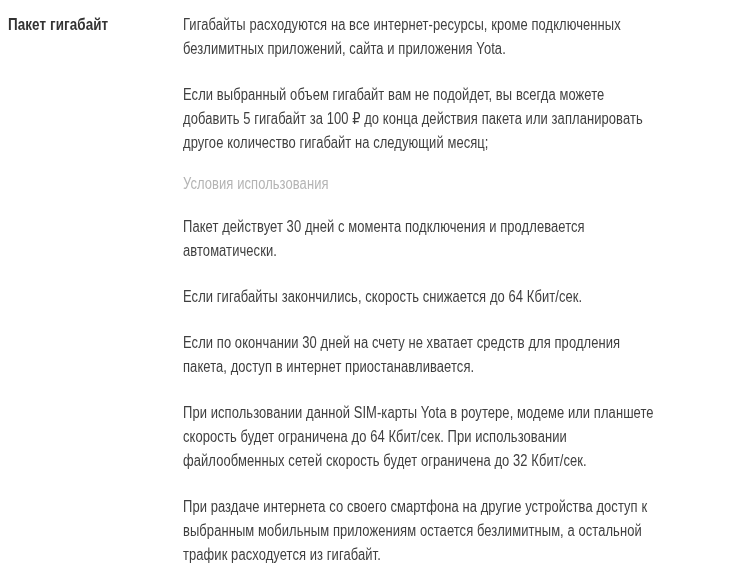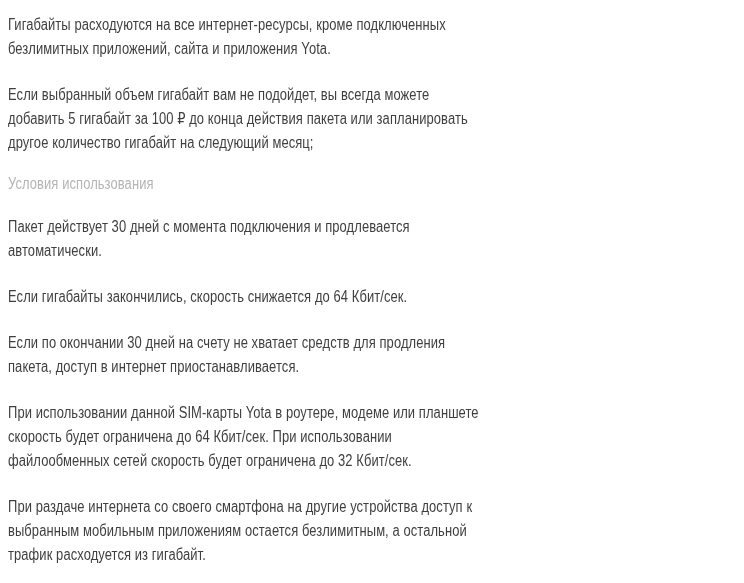--- a/index.html
+++ b/index.html
@@ -58,20 +58,23 @@
     margin-top: -5px;
     margin-bottom: 19px;
   }
 </style>
 </head>
 <body>
 
 <div class="page">
   <section class="detail-row">
 
+    <div class="label-col">
+      <h2 class="row-title">Пакет гигабайт</h2>
+    </div>
 
     <div class="content-col">
       <p class="para">Гигабайты расходуются на все интернет-ресурсы, кроме подключенных безлимитных приложений, сайта и приложения Yota.</p>
 
       <p class="para">Если выбранный объем гигабайт вам не подойдет, вы всегда можете добавить 5 гигабайт за 100 ₽ до конца действия пакета или запланировать другое количество гигабайт на следующий месяц;</p>
 
       <p class="para muted">Условия использования</p>
 
       <p class="para">Пакет действует 30 дней с момента подключения и продлевается автоматически.</p>
 

